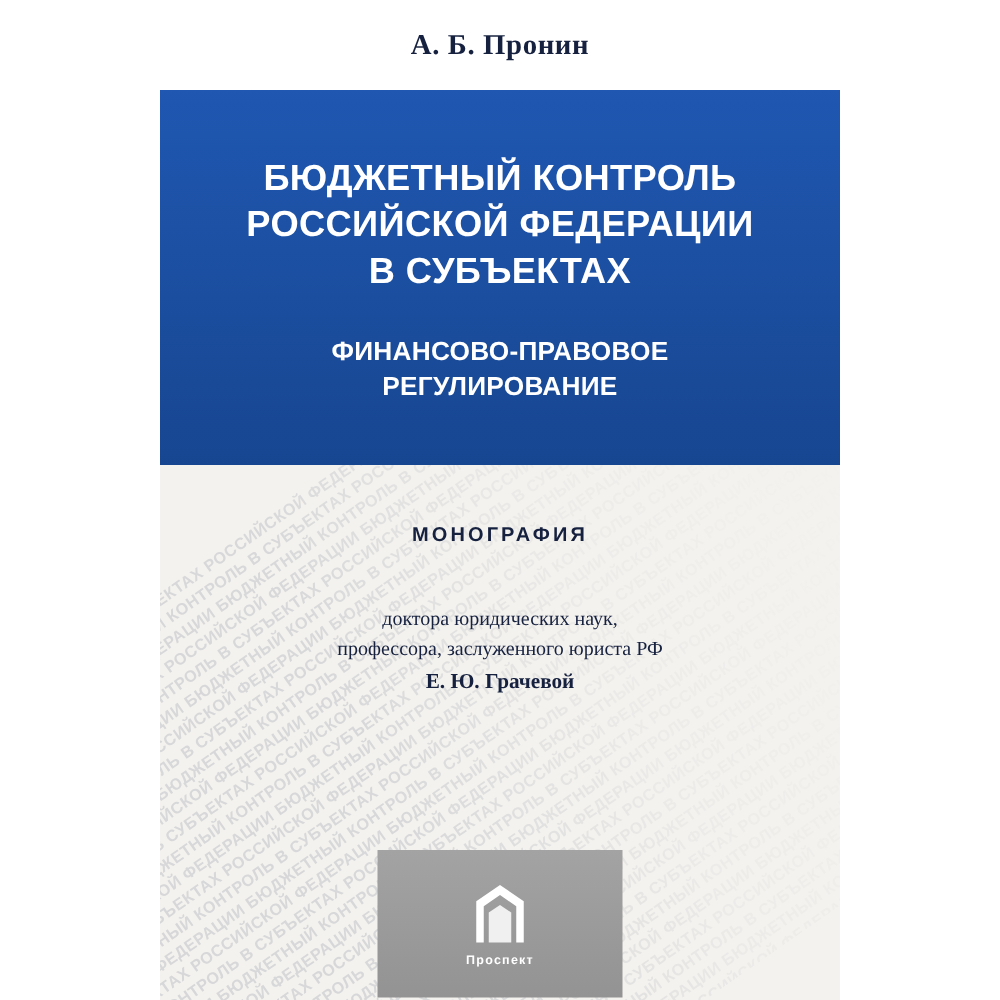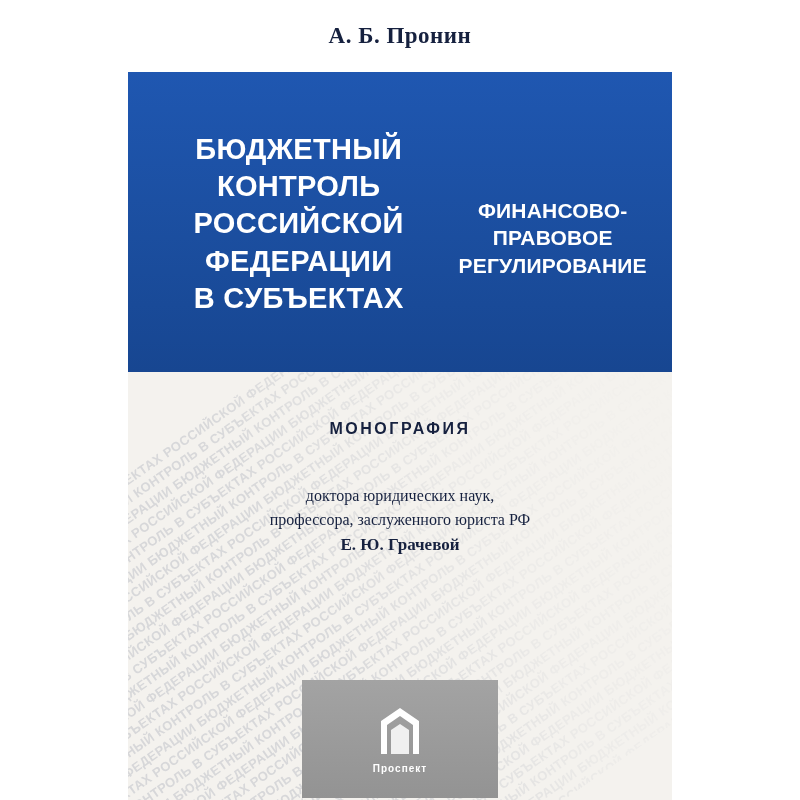--- a/index.html
+++ b/index.html
@@ -52,21 +52,21 @@
   
   .blue-block {
     position: absolute;
     left: 0;
     top: 72px;
     width: 100%;
     height: 300px;
     background: #1e52a8;
     background: linear-gradient(180deg, #1f57b1 0%, #1b4e9f 55%, #174691 100%);
     display: flex;
-    flex-direction: row;
+    flex-direction: column;
     align-items: center;
     justify-content: center;
     padding: 0 18px;
     box-sizing: border-box;
   }
   .title-main {
     color: #ffffff;
     font-family: "Liberation Sans", sans-serif;
     font-weight: bold;
     font-size: 29px;

